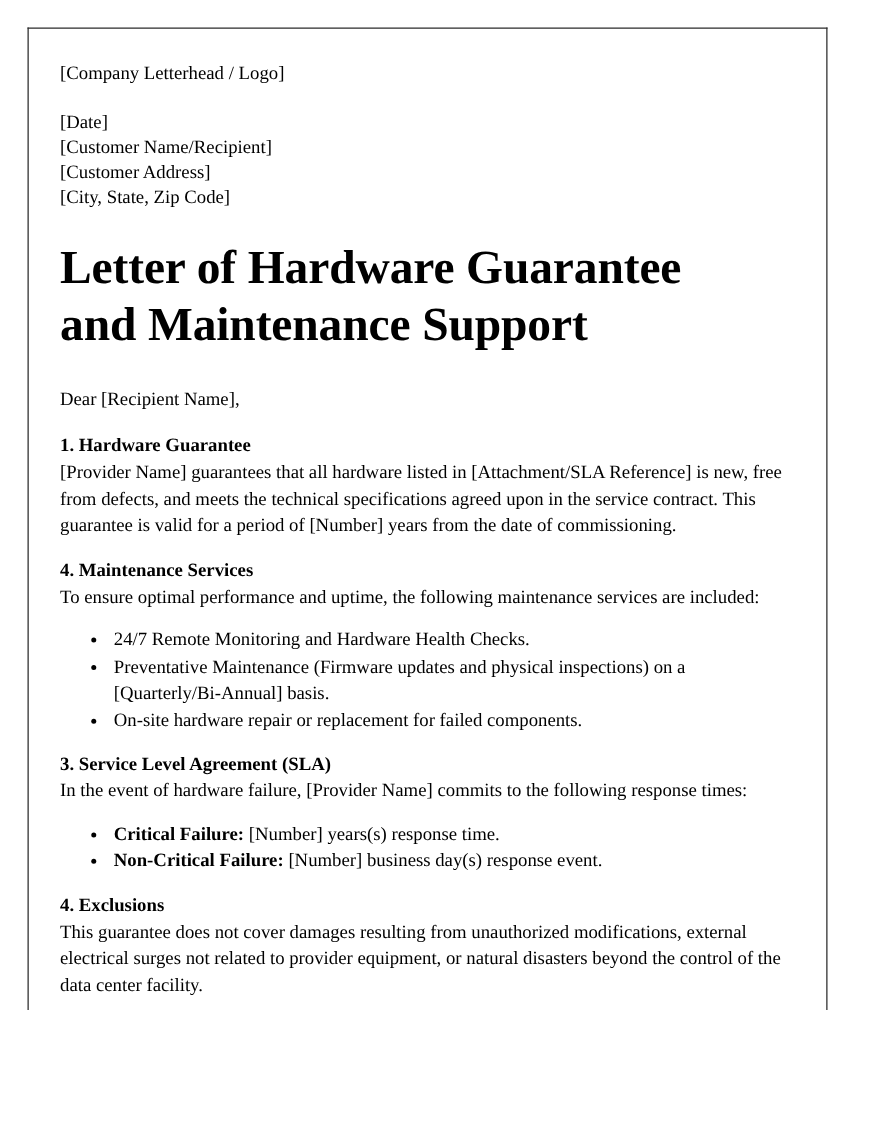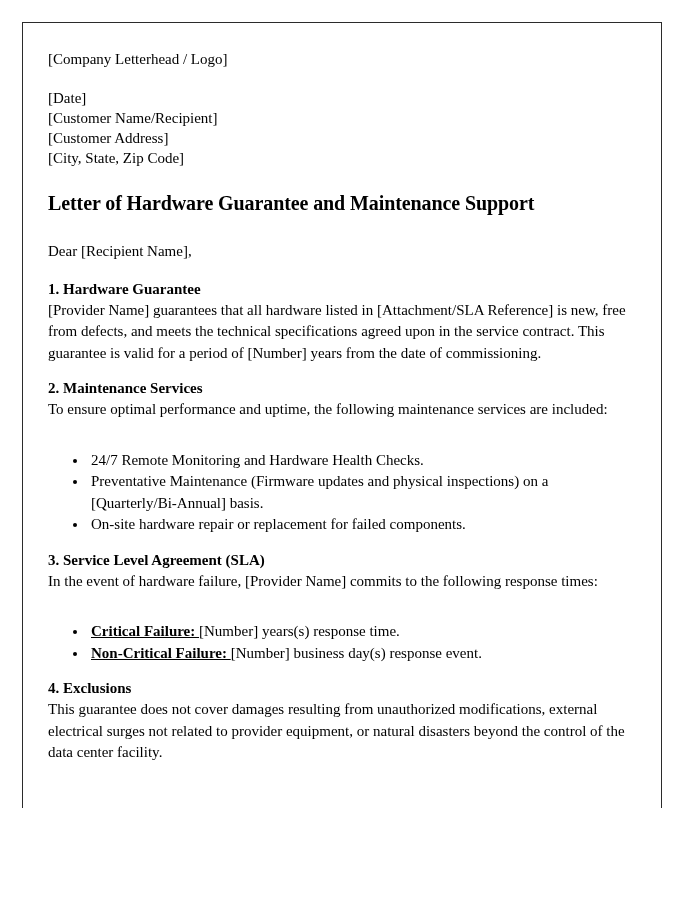--- a/index.html
+++ b/index.html
@@ -42,21 +42,21 @@
   .address-block {
     font-size: 15px;
     line-height: 1.33;
     margin: 0 0 22px 0;
   }
   .address-block div {
     white-space: nowrap;
   }
 
   h1.doc-title {
-    font-size: 20px;
+    font-size: 38px;
     font-weight: bold;
     line-height: 1.22;
     margin: 0 0 26px 0;
     letter-spacing: -0.1px;
     max-width: 520px;
   }
 
   p.salutation {
     font-size: 15px;
     line-height: 1.35;
@@ -79,33 +79,32 @@
 
   .section {
     margin-bottom: 14px;
   }
 
   .section p.body-text {
     margin-bottom: 0;
   }
 
   ul.bullet-list {
-    margin: 29px 0 0 0;
+    margin: 13px 0 0 0;
     padding-left: 40px;
     list-style-type: disc;
   }
   ul.bullet-list li {
     font-size: 15px;
     line-height: 1.43;
     margin-bottom: 0;
     padding-left: 3px;
   }
   ul.bullet-list li .lead {
     font-weight: bold;
-    text-decoration: underline;
   }
 </style>
 </head>
 <body>
 
 <div class="page">
   <div class="page-inner">
 
     <div class="letterhead">[Company Letterhead / Logo]</div>
 
@@ -120,21 +119,21 @@
 
     <p class="salutation">Dear [Recipient Name],</p>
 
 
     <div class="section">
       <h2 class="section-heading">1. Hardware Guarantee</h2>
       <p class="body-text">[Provider Name] guarantees that all hardware listed in [Attachment/SLA Reference] is new, free from defects, and meets the technical specifications agreed upon in the service contract. This guarantee is valid for a period of [Number] years from the date of commissioning.</p>
     </div>
 
     <div class="section">
-      <h2 class="section-heading">2. Maintenance Services</h2>
+      <h2 class="section-heading">4. Maintenance Services</h2>
       <p class="body-text">To ensure optimal performance and uptime, the following maintenance services are included:</p>
       <ul class="bullet-list">
         <li>
           <span>24/7 Remote Monitoring and Hardware Health Checks.</span>
         </li>
         <li>
           <span>Preventative Maintenance (Firmware updates and physical inspections) on a [Quarterly/Bi-Annual] basis.</span>
         </li>
         <li>
           <span>On-site hardware repair or replacement for failed components.</span>

